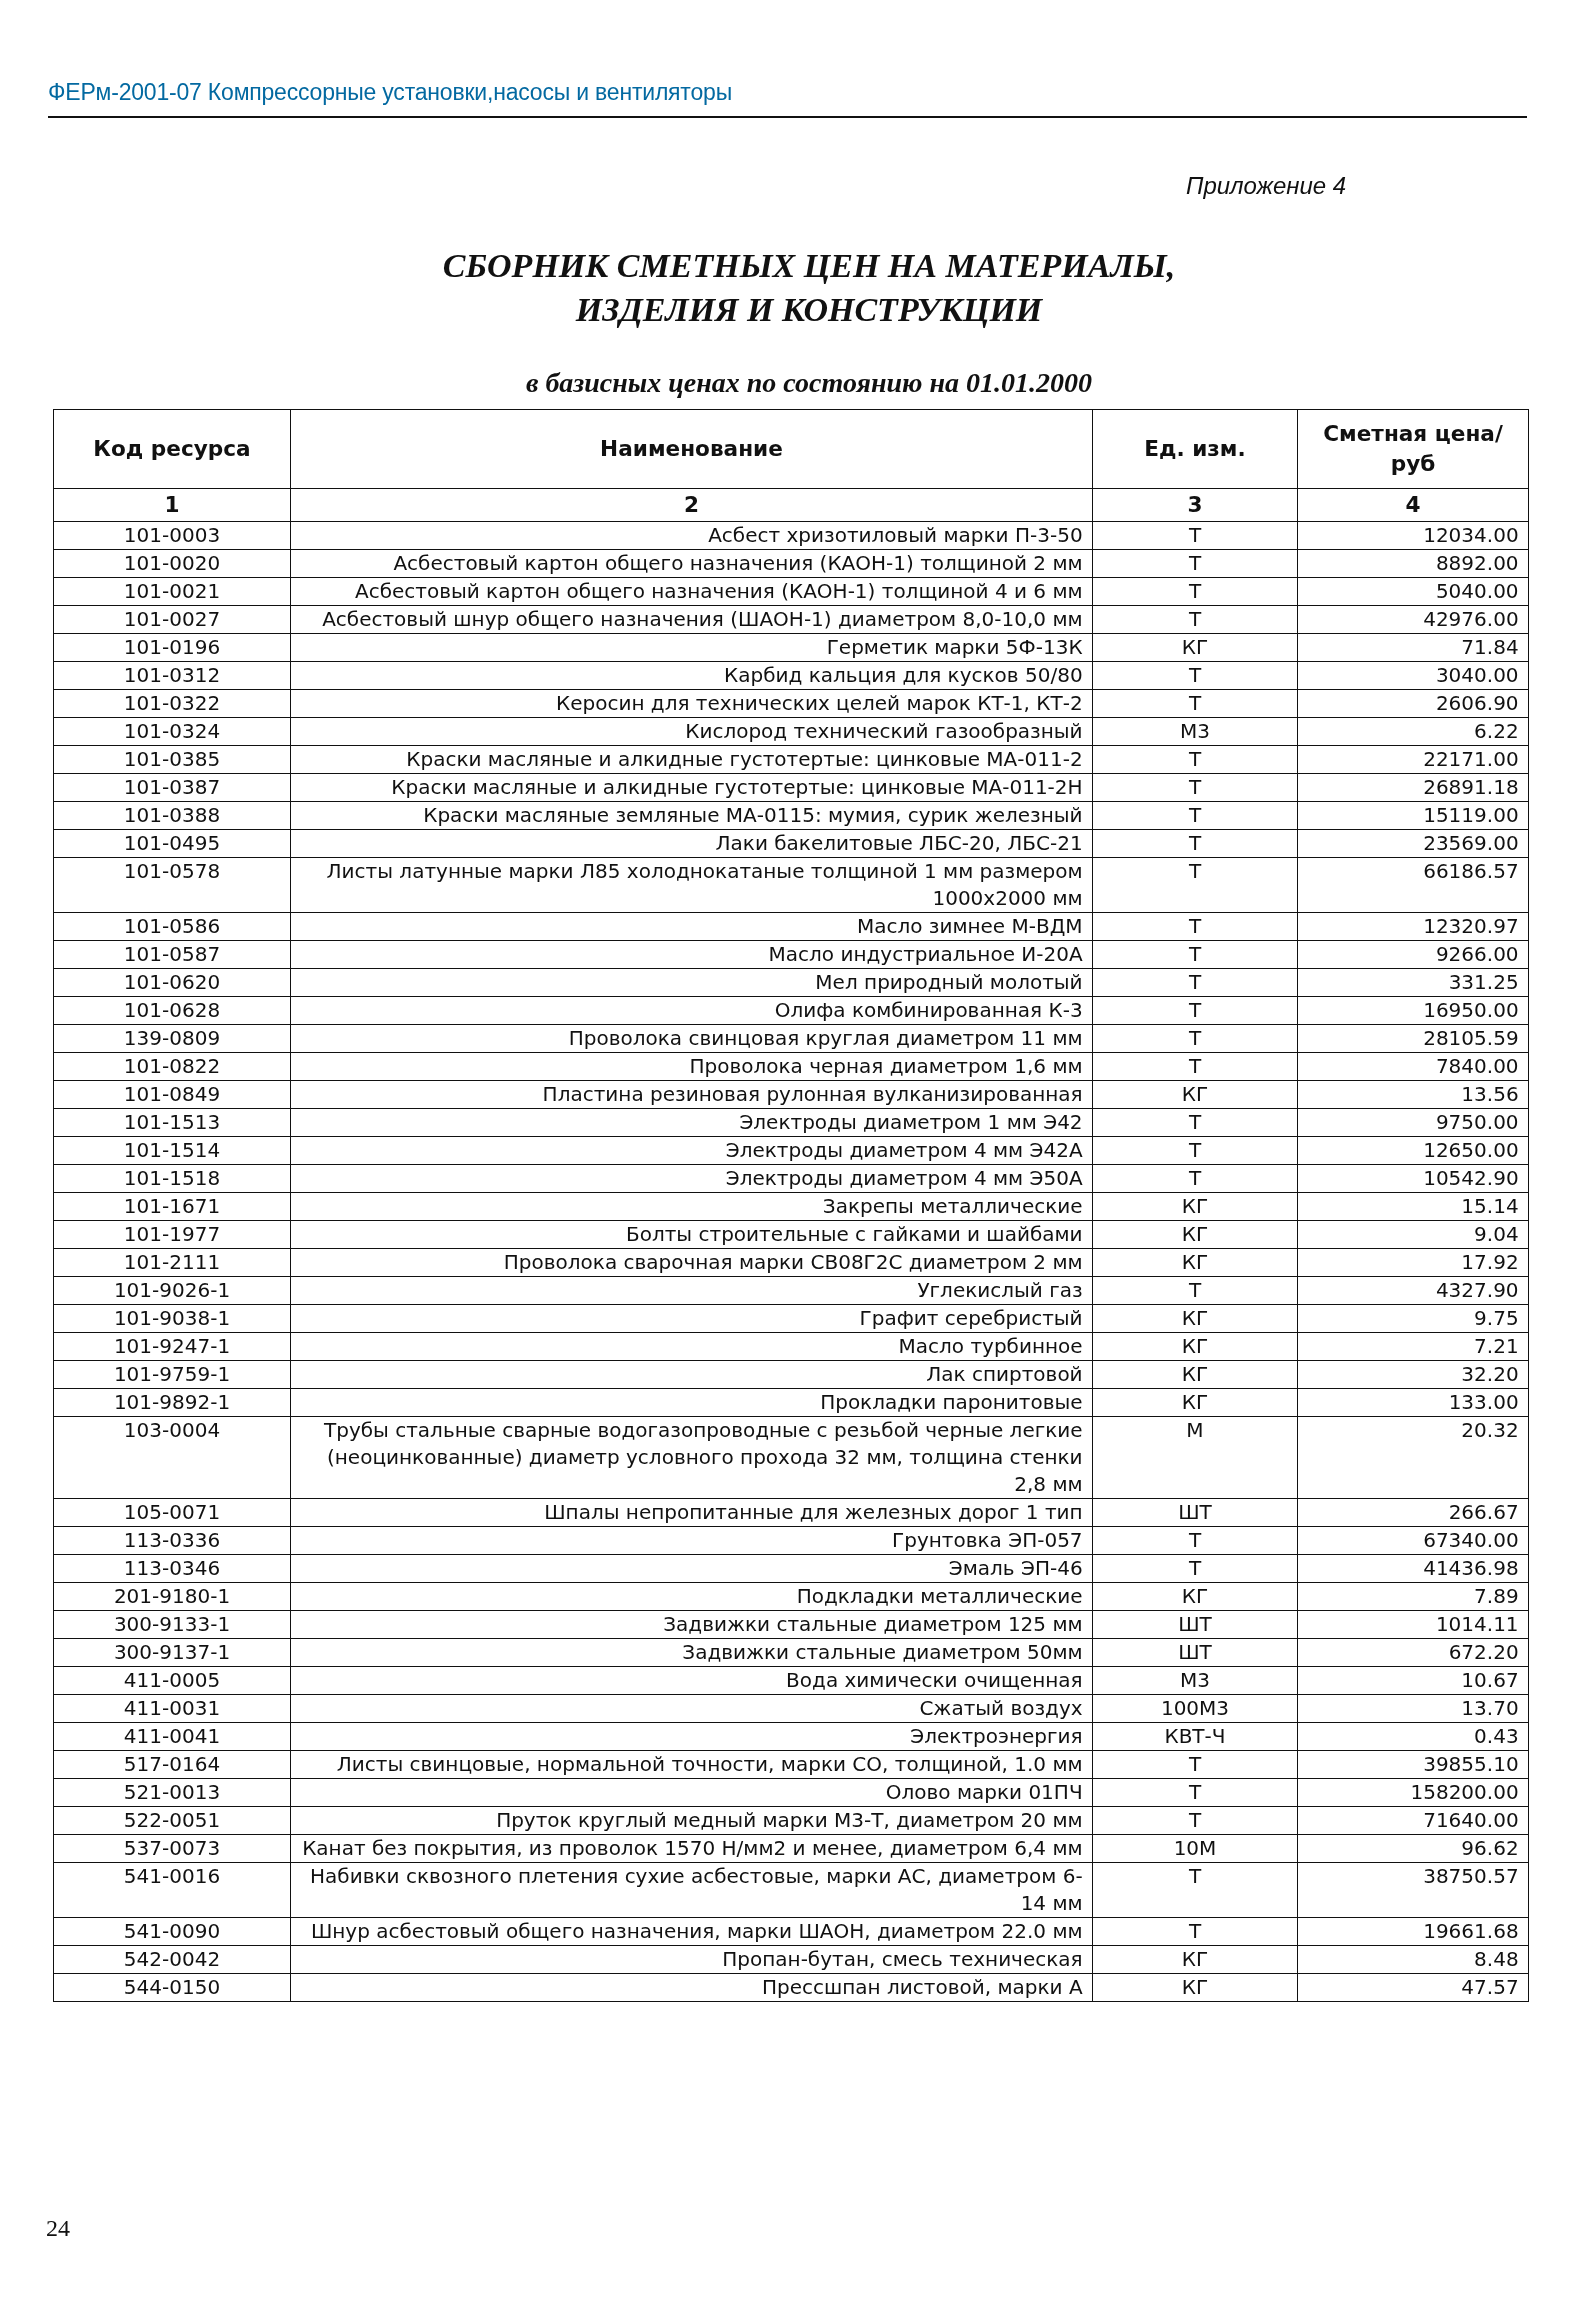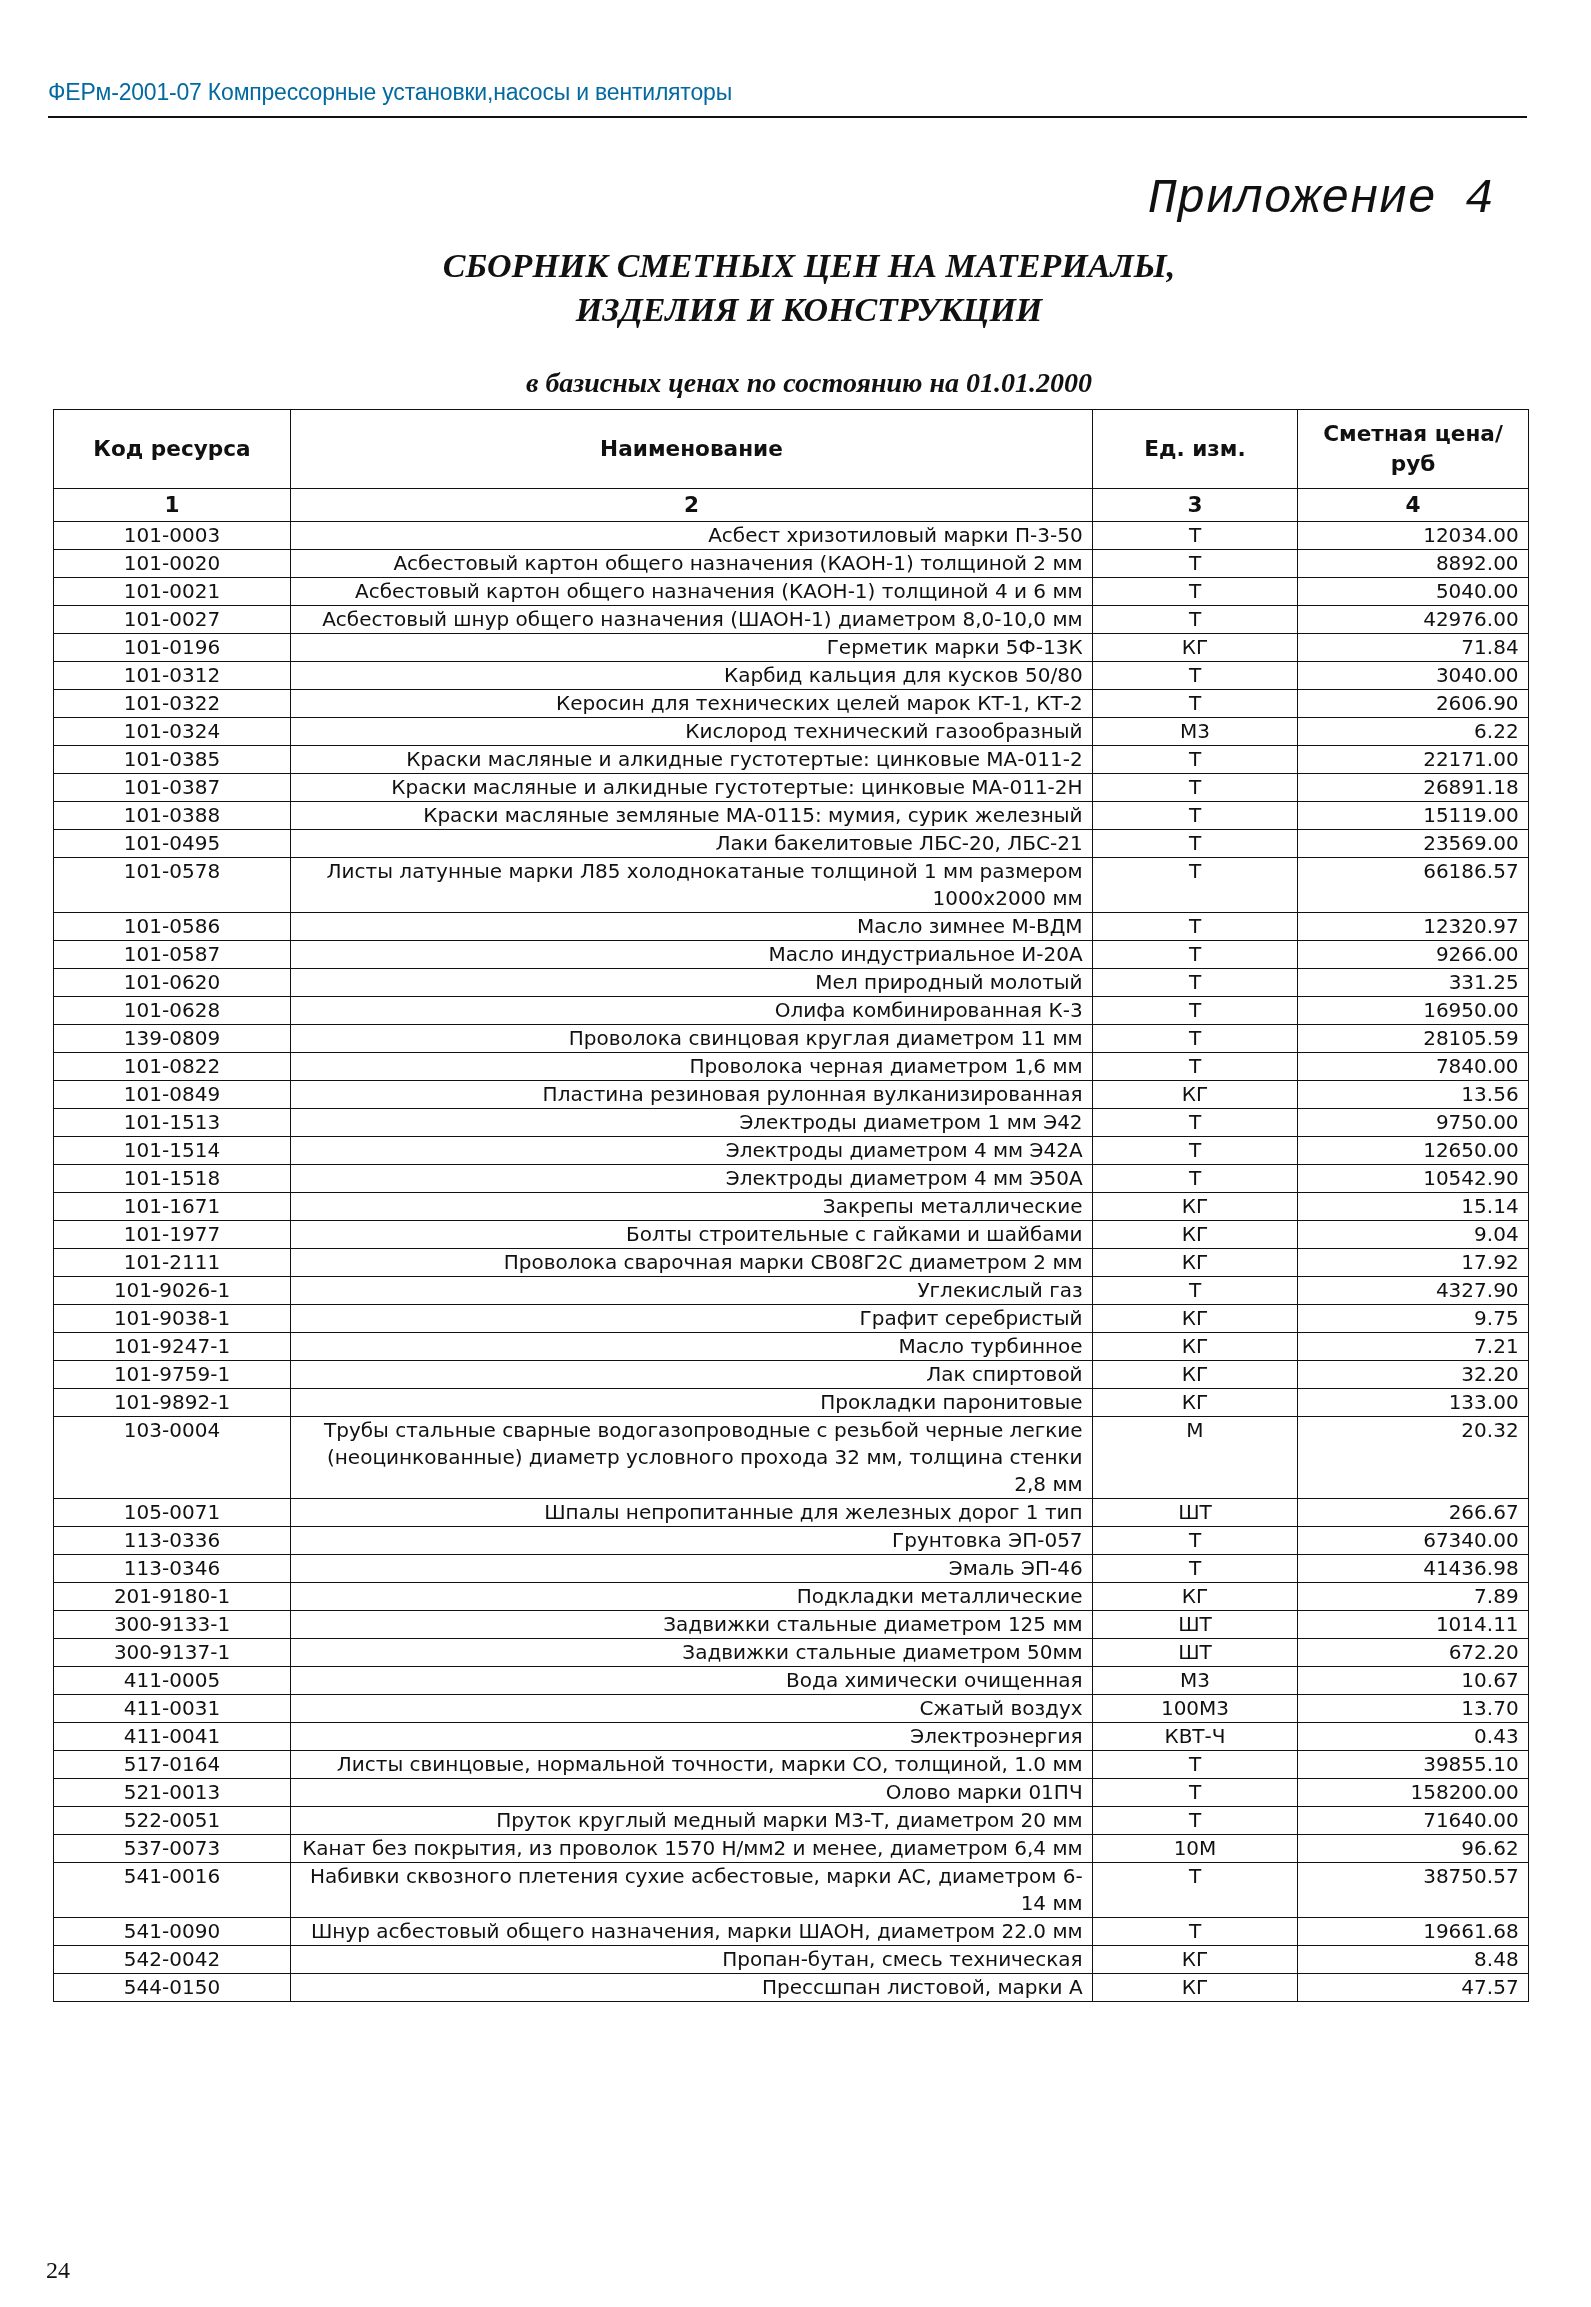--- a/index.html
+++ b/index.html
@@ -10,22 +10,22 @@
   .running-head {
     position: absolute; left: 48px; top: 79px;
     font-family: "Liberation Sans", sans-serif; font-size: 23px; color: #0369a1;
     letter-spacing: -0.2px;
   }
   .head-rule {
     position: absolute; left: 48px; top: 116px; width: 1479px; height: 0;
     border-top: 2px solid #111;
   }
   .appendix {
-    position: absolute; left: 1148px; top: 172px;
-    font-family: Liberation Mono, monospace; font-style: italic; font-size: 48px;
+    position: absolute; left: 1186px; top: 172px;
+    font-family: Liberation Sans, sans-serif; font-style: italic; font-size: 24px;
   }
   .title {
     position: absolute; left: 0; width: 1591px; top: 244px; text-align: center;
     font-family: "Liberation Serif", serif; font-style: italic; font-weight: bold;
     font-size: 34px; line-height: 44px; padding-left: 13.5px;
   }
   .subtitle {
     position: absolute; left: 0; width: 1591px; top: 367px; text-align: center;
     font-family: "Liberation Serif", serif; font-style: italic; font-weight: bold;
     font-size: 28px; padding-left: 13.5px;
@@ -43,21 +43,21 @@
     font-weight: bold; font-size: 21.6px; vertical-align: middle; text-align: center;
   }
   table.prices thead tr.hdr th { height: 78px; line-height: 30px; }
   table.prices thead tr.nums th { height: 32px; line-height: 32px; }
   td.code { text-align: center; }
   td.name { text-align: right; padding-left: 15px; }
   td.unit { text-align: center; }
   td.price { text-align: right; padding-right: 5.4px; }
   .page-num {
     position: absolute; left: 46px; top: 2215px;
-    font-family: "Liberation Serif", serif; font-size: 24px; margin-top: 42px;
+    font-family: "Liberation Serif", serif; font-size: 24px;
   }
 </style>
 </head>
 <body>
 
 <div class="running-head">ФЕРм-2001-07 Компрессорные установки,насосы и вентиляторы</div>
 <div class="head-rule"></div>
 
 <div class="appendix">Приложение 4</div>
 

